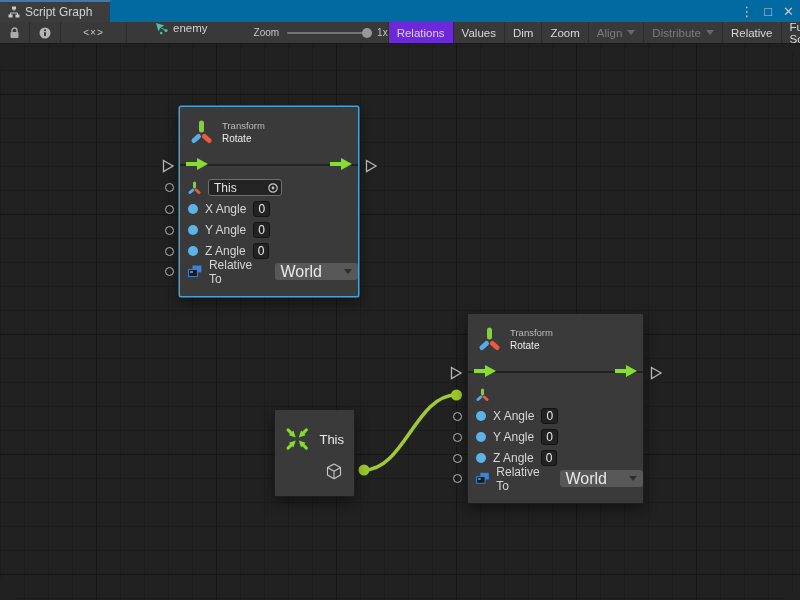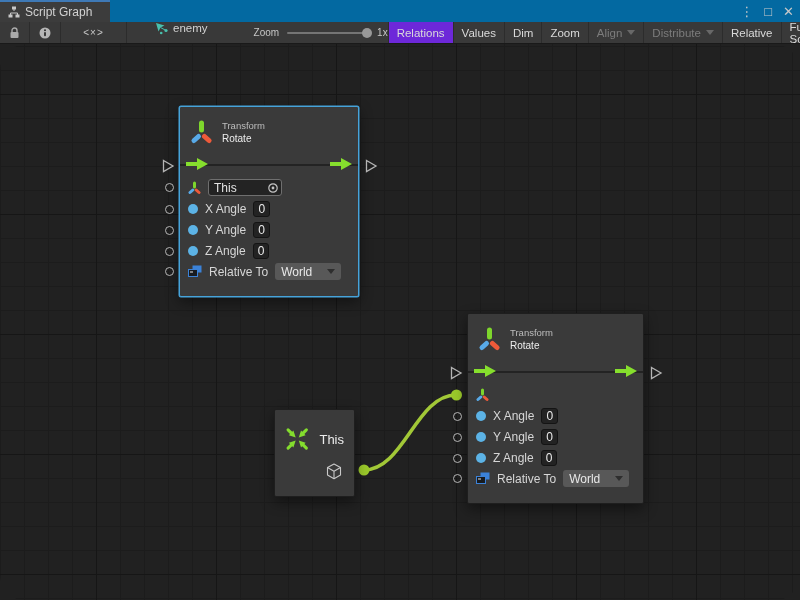--- a/index.html
+++ b/index.html
@@ -53,22 +53,22 @@
   .flow-row { position:relative; height:24px; }
   .flow-divider { position:absolute; left:0; right:0; top:11px; height:2px; background:#232323; }
   .flow-arrow { position:absolute; top:4px; }
   .flow-arrow.l { left:5px; } .flow-arrow.r { right:5px; }
   .prow { display:flex; align-items:center; height:21px; padding-left:8px; gap:7px; font-size:12px; color:#d6d6d6; }
   .dot { width:10px; height:10px; border-radius:50%; background:#5cb3e6; flex:0 0 auto; }
   .valbox { background:#232323; border:1px solid #141414; border-radius:3px; height:16px; min-width:16px;
     line-height:14px; padding:0 4px; font-size:12px; color:#eaeaea; text-align:center; }
   .field { display:flex; align-items:center; justify-content:space-between; width:74px; height:17px;
     background:#232323; border:1px solid #6f6f6f; border-radius:3px; padding:0 2px 0 5px; font-size:12px; color:#e4e4e4; }
-  .dropdown { display:flex; align-items:center; gap:15px; background:#585858; border-radius:3px; height:17px;
-    padding:0 6px; font-size:12px; color:#e8e8e8;text-align:center; }
+  .dropdown { display:flex; align-items:center; gap:22px; background:#585858; border-radius:3px; height:17px;
+    padding:0 6px; font-size:16px; color:#e8e8e8;text-align:center; }
   .dropdown .dd-caret { border-top-color:#2e2e2e; }
   .port { position:absolute; }
   .port.circle { width:9px; height:9px; border:1px solid #b5b5b5; border-radius:50%; }
   
   .this-node { padding:12px 10px; }
   .this-body { display:flex; align-items:center; gap:10px; }
   .this-title { font-size:13px; color:#ececec; }
   .cube-wrap { position:absolute; right:12px; bottom:12px; }
 </style>
 </head>

